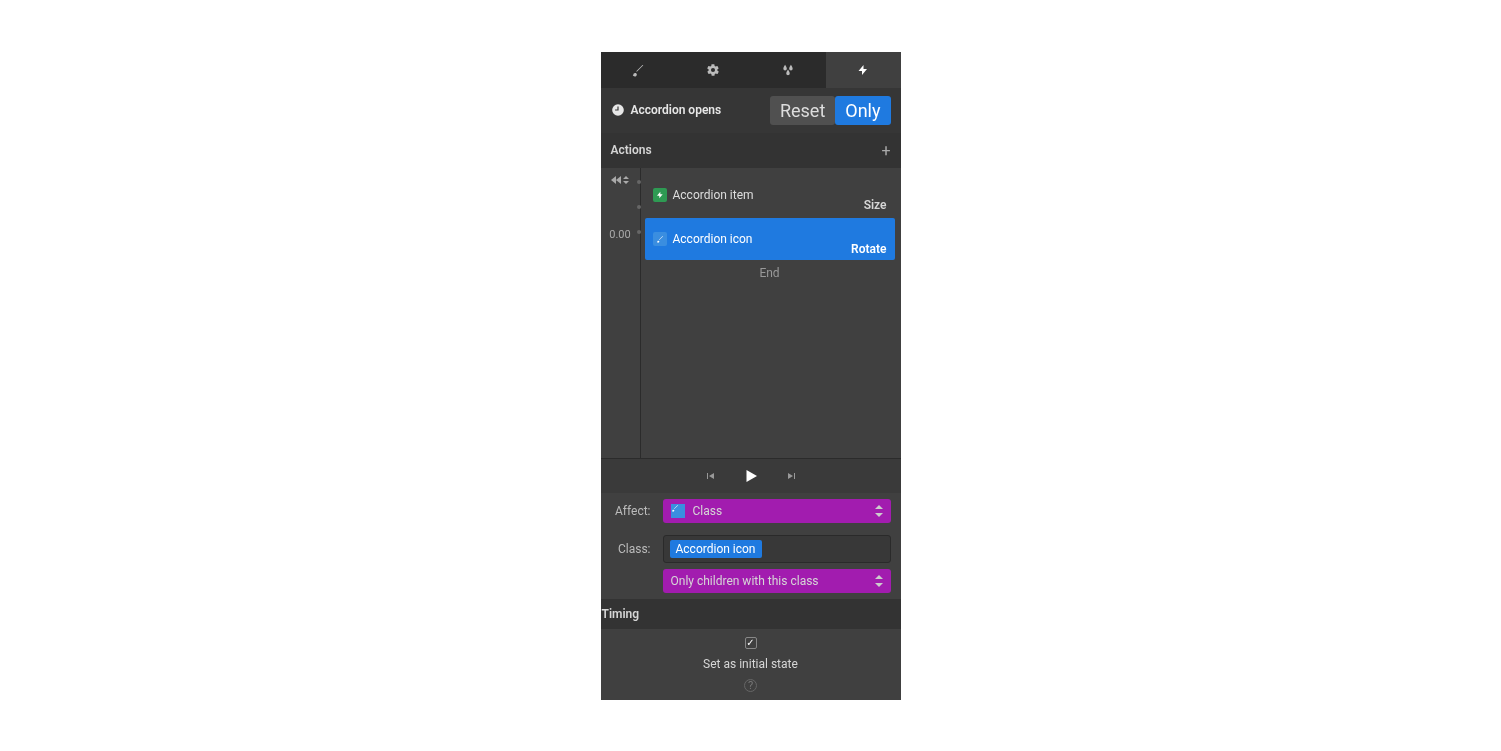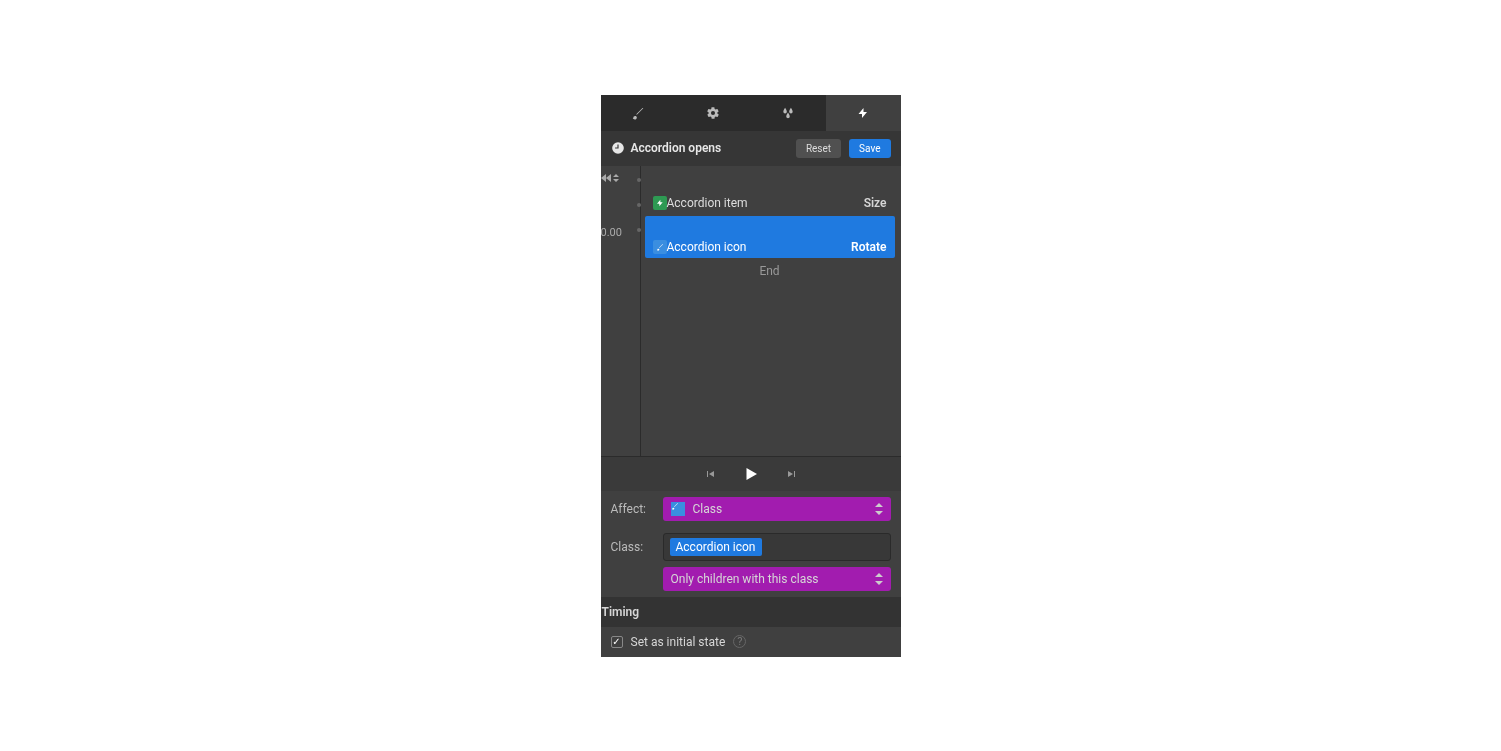--- a/index.html
+++ b/index.html
@@ -7,59 +7,59 @@
   .panel { width: 300px; background: #404040; color: #d6d6d6; font-size: 12px; }
 
   
   .tabs { display: flex; height: 36px; background: #2b2b2b; }
   .tab { flex: 1; display: flex; align-items: center; justify-content: center; color: #bbb; cursor: pointer; }
   .tab.active { background: #404040; color: #fff; }
 
   .row { display: flex; align-items: center; padding: 8px 10px; }
   .title-row { background: #363636; }
   .title-row .title { font-weight: 600; color: #e7e7e7; flex: 1; display: flex; align-items: center; gap: 6px; }
-  .btn { border: none; border-radius: 3px; padding: 4px 10px; font-size: 10px; cursor: pointer; margin-left: 8px; }
+  .btn { border: none; border-radius: 3px; padding: 4px 10px; font-size: 18px; cursor: pointer; margin-left: 0; }
   .btn-reset { background: #505050; color: #ddd; }
   .btn-save { background: #1f7ae0; color: #fff; }
 
   .section-header { display: flex; align-items: center; padding: 8px 10px; background: #333; font-weight: 600; }
   .section-header .spacer { flex: 1; }
   .plus { color: #aaa; font-size: 16px; cursor: pointer; font-weight: 400; }
 
   .timeline { display: flex; height: 290px; }
-  .gutter { width: 40px; border-right: 1px solid #2b2b2b; display: flex; flex-direction: column; align-items: flex-start; padding-top: 8px; gap: 44px; }
+  .gutter { width: 40px; border-right: 1px solid #2b2b2b; display: flex; flex-direction: column; align-items: center; padding-top: 8px; gap: 44px; }
   .gutter .marker { color: #aaa; font-size: 10px; display:flex; align-items:center; gap:2px; }
   .gutter .time { color: #aaa; font-size: 11px; }
   .tracks { flex: 1; padding: 6px 6px 6px 4px; position: relative; }
-  .track-row { display: flex; align-items: flex-end; padding: 4px 8px; border-radius: 2px; margin-bottom: 2px; }
+  .track-row { display: flex; align-items: center; padding: 4px 8px; border-radius: 2px; margin-bottom: 2px; gap: 6px; }
   .track-row .el-icon { width: 14px; height: 14px; display: inline-flex; align-items: center; justify-content: center; border-radius: 2px; }
   .ic-green { background: #2e9a53; }
   .ic-blue { background: #3a8ee0; }
   .track-row .name { flex: 1; color: #ddd; }
   .track-row .prop { font-weight: 600; margin-top: 20px; }
   .track-row.selected { background: #1f7ae0; color: #fff; }
   .track-row.selected .name, .track-row.selected .prop { color: #fff; }
   .end-row { padding: 4px 8px; color: #999; text-align: center; }
   .tick-dot{ position:absolute; left:-4px; width:4px; height:4px; background:#666; border-radius:50%; }
 
   .playbar { display: flex; align-items: center; justify-content: center; gap: 26px; padding: 8px; background: #3a3a3a; border-top: 1px solid #2b2b2b; }
   .playbar .ctrl { color: #999; cursor: pointer; display:flex; }
   .playbar .ctrl.big svg { width: 18px; height: 18px; }
   .playbar .ctrl svg { width: 12px; height: 12px; }
   .playbar .ctrl.big { color: #fff; }
 
-  .form-row { display: flex; align-items: center; padding: 6px 10px; gap: 12px; }
+  .form-row { display: flex; align-items: center; padding: 6px 10px; gap: 12px; text-align: right; }
   .form-row .label { width: 40px; color: #bbb; }
   .select { flex: 1; background: #a21caf; border-radius: 3px; padding: 5px 8px; display: flex; align-items: center; gap: 8px; position: relative; cursor: pointer; }
   .select .caret { position: absolute; right: 8px; color: #ccc; }
   .chip { background: #1f7ae0; color: #fff; border-radius: 2px; padding: 2px 6px; display: inline-block; }
   .tag-input { flex:1; background:#383838; border:1px solid #2a2a2a; border-radius:3px; padding:4px 6px; display:flex; align-items:center; }
 
   .timing-header { padding: 8px 1px; background: #333; font-weight: 600; }
-  .checkbox-row { display: flex; align-items: center; gap: 8px; padding: 8px 10px; }
+  .checkbox-row { display: flex; align-items: center; gap: 8px; padding: 8px 10px; flex-direction: column; }
   .cb { width: 12px; height: 12px; border:1px solid #888; border-radius:2px; display:flex; align-items:center; justify-content:center; background:#404040; cursor:pointer;}
   .cb.checked::after{ content:"✓"; font-size:10px; color:#fff; line-height:1;}
   .help { color:#777; font-size:11px; border:1px solid #666; border-radius:50%; width:13px; height:13px; display:inline-flex; align-items:center; justify-content:center; cursor:pointer;}
 
   svg { display:block; }
 </style>
 </head>
 <body>
 
 <div class="panel">
@@ -88,23 +88,28 @@
   </div>
 
   <div class="row title-row">
     <div class="title">
       <svg width="14" height="14" viewBox="0 0 24 24" fill="currentColor">
           <path d="M12 2a10 10 0 1 0 0 20 10 10 0 0 0 0-20zm1 11H7v-2h4V6h2v7z"></path>
         </svg>
       <span>Accordion opens</span>
     </div>
     <button class="btn btn-reset">Reset</button>
-    <button class="btn btn-save">Save</button>
-  </div>
-
+    <button class="btn btn-save">Only</button>
+  </div>
+
+  <div class="section-header">
+    <span>Actions</span>
+    <span class="spacer"></span>
+    <span class="plus">+</span>
+  </div>
 
   <div class="timeline">
     <div class="gutter">
       <div class="marker">
         <svg width="10" height="8" viewBox="0 0 10 8" fill="currentColor">
             <path d="M5 0L0 4l5 4V0zm5 0L5 4l5 4V0z"></path>
           </svg>
         <svg width="6" height="8" viewBox="0 0 6 8" fill="currentColor">
             <path d="M3 0l3 3H0zM3 8L0 5h6z"></path>
           </svg>

